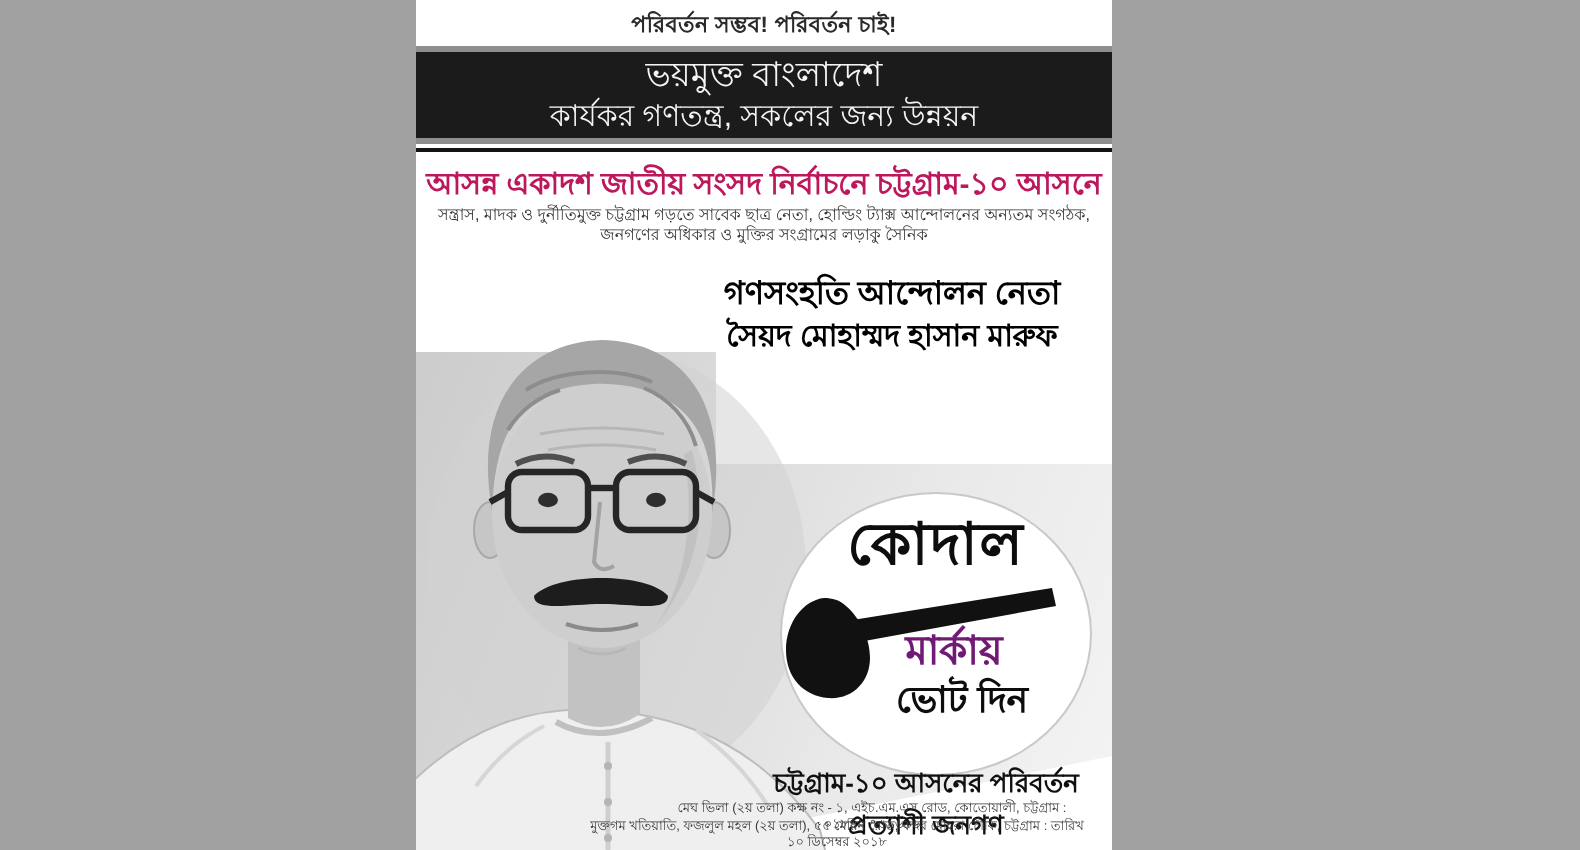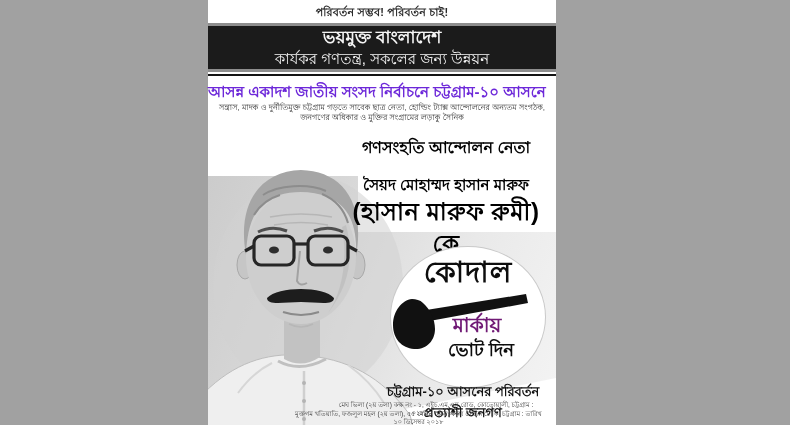--- a/index.html
+++ b/index.html
@@ -18,45 +18,45 @@
     position:absolute;top:4px;left:0;right:0;
     text-align:center;font-size:11px;font-weight:bold;color:#2a2a2a;
     letter-spacing:.2px;
   }
   .banner{
     position:absolute;top:23px;left:0;right:0;height:43px;
     background:#1b1b1b;
     border-top:3px solid #8e8e8e;border-bottom:3px solid #8e8e8e;
     color:#f5f5f5;text-align:center;
   }
-  .banner .l1{font-size:17px;font-weight:bold;line-height:22px;margin-top:1px;}
+  .banner .l1{font-size:17px;font-weight:normal;line-height:22px;margin-top:1px;}
   .banner .l2{font-size:15px;font-weight:normal;line-height:19px;}
   .rule{
     position:absolute;top:74px;left:0;right:0;height:2px;background:#141414;
   }
   .headline{
     position:absolute;top:80px;left:0;right:0;
-    font-size:15px;font-weight:bold;color:#6d28d9;
+    text-align:center;font-size:15px;font-weight:bold;color:#be185d;
   }
   .subline{position:absolute;left:0;right:0;text-align:center;font-size:8px;color:#333;}
   .sub1{top:101px;}
   .sub2{top:111px;}
 
   .photo-backdrop{
     position:absolute;left:0;top:0;width:348px;height:425px;
     background:linear-gradient(112deg,#c6c6c6 0%,#d7d7d7 40%,#e9e9e9 70%,#f4f4f4 100%);
     clip-path:polygon(0 176px,150px 176px,150px 232px,348px 232px,348px 378px,118px 425px,0 425px);
   }
   .portrait{position:absolute;left:0;top:165px;width:205px;height:260px;}
 
   .candidate{
     position:absolute;left:130px;right:2px;top:138px;text-align:center;color:#000000;
   }
   .candidate .intro{font-size:16px;font-weight:bold;line-height:20px;}
-  .candidate .fullname{font-size:15px;font-weight:bold;line-height:22px;margin-top:16px;}
+  .candidate .fullname{font-size:15px;font-weight:bold;line-height:22px;}
   .candidate .alias{font-size:24px;font-weight:900;line-height:32px;letter-spacing:.5px;}
 
   .badge{
     position:absolute;left:183px;top:247px;width:154px;height:140px;
     background:#ffffff;border-radius:50%;
     box-shadow:0 0 0 1px #c9c9c9;
   }
   .badge .symbol-name{
     position:absolute;top:2px;left:0;right:0;text-align:center;
     font-size:29px;font-weight:900;color:#0d0d0d;letter-spacing:1px;
@@ -141,21 +141,20 @@
 
     <path d="M59,133 C70,121 116,121 126,133 C126,141 109,137 93,137 C77,137 59,141 59,133 Z" fill="#1d1d1d"></path>
 
     <path d="M75,147 Q93,153 111,147" fill="none" stroke="#8a8a8a" stroke-width="2"></path>
     <path d="M81,159 Q93,165 105,159" fill="none" stroke="#b7b7b7" stroke-width="1.5"></path>
   </svg>
 
   <div class="candidate">
     <div class="intro">গণসংহতি আন্দোলন নেতা</div>
     <div class="fullname">সৈয়দ মোহাম্মদ হাসান মারুফ</div>
-    <div class="alias">(হাসান মারুফ রুমী) কে</div>
   </div>
 
   <div class="badge">
     <div class="symbol-name">কোদাল</div>
     <svg class="spade" viewBox="0 0 140 64" aria-hidden="true">
       <polygon points="30,24 136,7 138,16 34,35" fill="#111"></polygon>
       <path d="M22,12 C12,13 3,24 3,38 C3,52 12,61 24,62 C36,63 45,54 45,42 C45,32 40,22 33,16 C30,13 26,12 22,12 Z" fill="#111"></path>
     </svg>
     <div class="mline1">মার্কায়</div>
     <div class="mline2">ভোট দিন</div>

